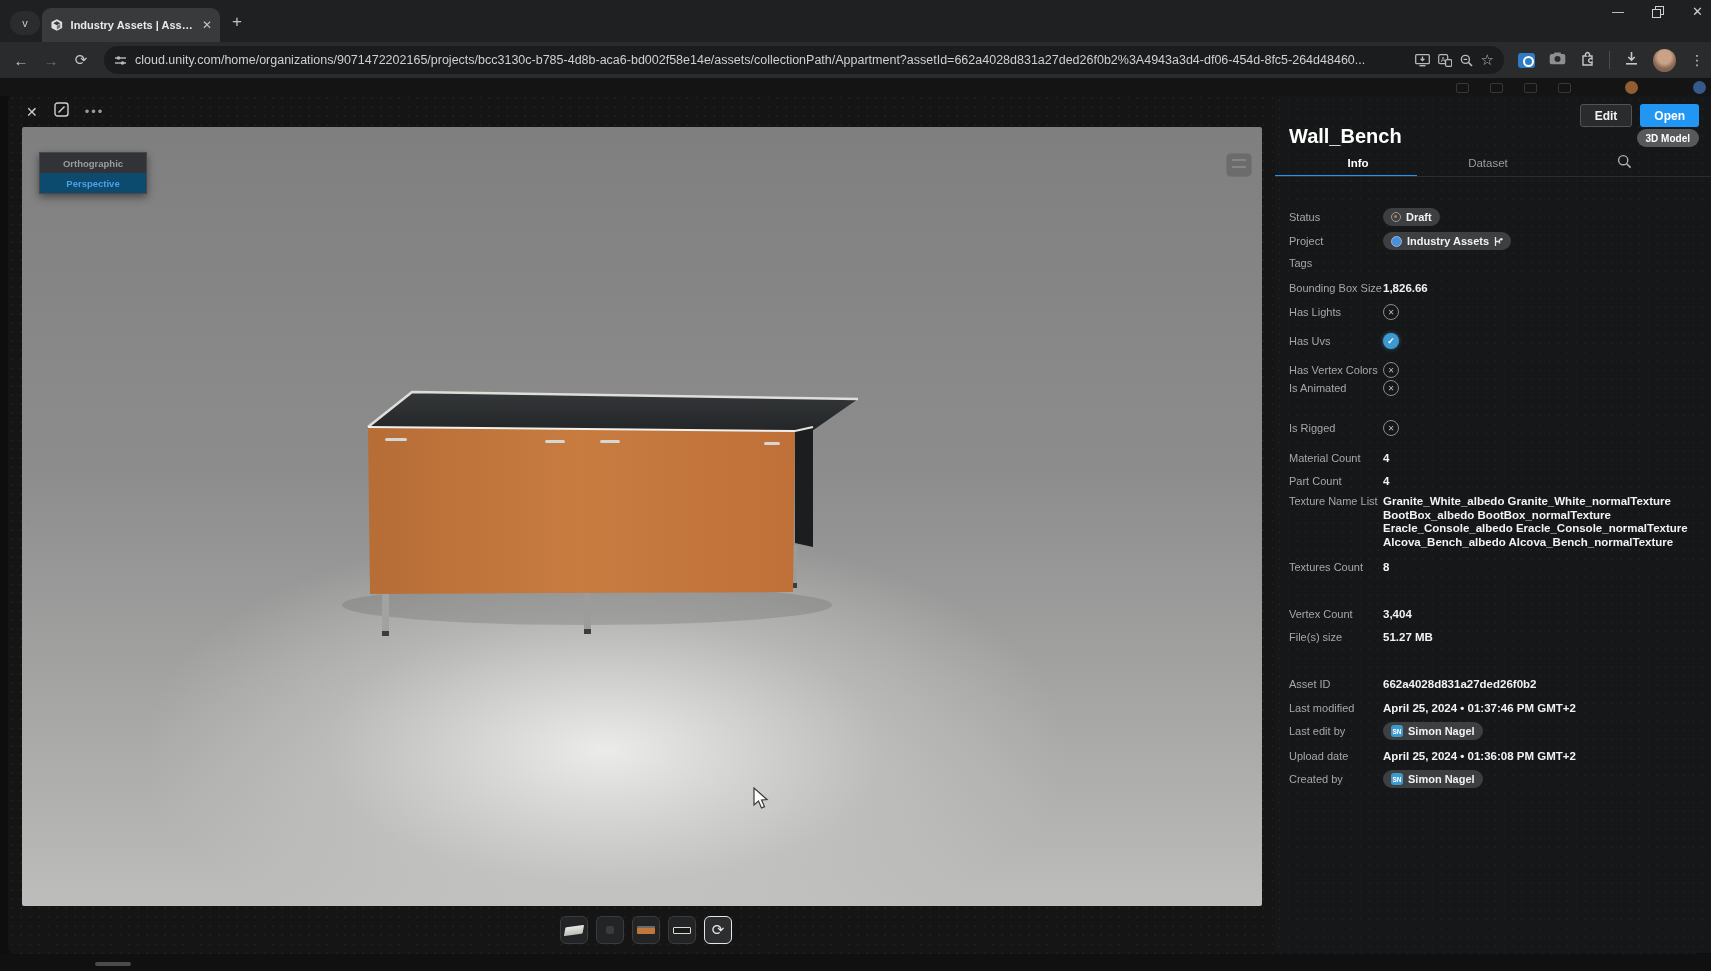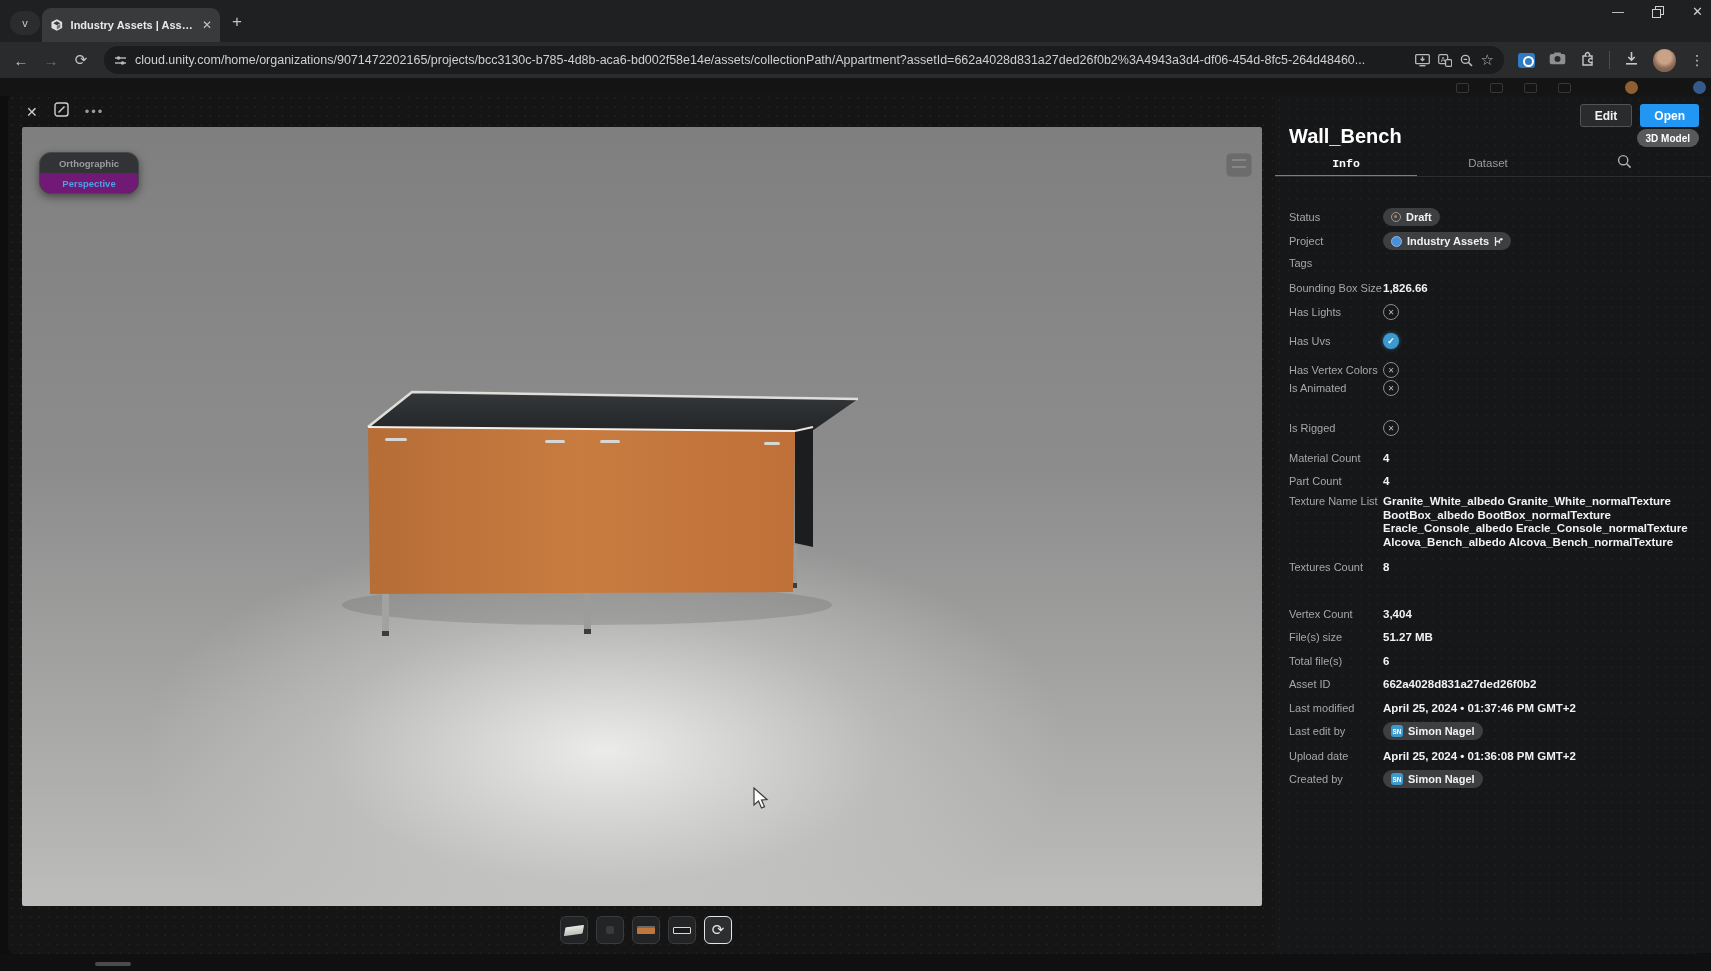--- a/index.html
+++ b/index.html
@@ -53,25 +53,25 @@
     background-image:radial-gradient(circle, #202021 1px, transparent 1px); background-size:9px 9px; }
   #modal-controls { left:18px; top:8px; display:flex; align-items:center; gap:16px; color:#cfcfcf; }
   #modal-controls .mi { font-size:14px; }
   #modal-dots { color:#9a9a9a; letter-spacing:2px; font-size:13px; }
 
   
   #viewer { left:14px; top:33px; width:1240px; height:779px; border-radius:2px; overflow:hidden;
     background:
       radial-gradient(ellipse 620px 300px at 47% 80%, rgba(238,238,236,.96) 0%, rgba(200,200,198,.55) 45%, rgba(150,150,150,0) 75%),
       linear-gradient(#7f7f7f 0%, #8d8d8d 45%, #a9a9a8 78%, #bdbdbc 100%); }
-  #proj-dropdown { left:17px; top:25px; width:100px; background:#323336; border:1px solid #47484b;
-    border-radius:12px; box-shadow:0 3px 8px rgba(0,0,0,.45); overflow:hidden; }
+  #proj-dropdown { left:17px; top:25px; width:108px; background:#323336; border:1px solid #47484b;
+    border-radius:0; box-shadow:0 3px 8px rgba(0,0,0,.45); overflow:hidden; }
   .proj-opt { height:20px; display:flex; align-items:center; justify-content:center;
     font-size:9.5px; font-weight:700; color:#9b9c9e; }
-  .proj-opt.sel { color:#4ba0e8; background:#701a75; }
+  .proj-opt.sel { color:#4ba0e8; background:#0c4a6e; }
   #viewer-stats-btn { left:1204px; top:26px; width:26px; height:24px; border-radius:5px;
     background:rgba(70,70,70,.35); border:1px solid rgba(130,130,130,.4); }
   #viewer-stats-btn i { display:block; height:2px; background:rgba(160,160,160,.5);
     margin:5px 5px 0 5px; }
   #viewer-prev { left:2px; top:382px; color:#8f9091; font-size:20px; }
   #bench-svg { left:0; top:0; }
 
   
   #view-toolbar { left:552px; top:822px; display:flex; gap:8px; }
   .vt-btn { width:28px; height:28px; border-radius:6px; background:#232425; border:1px solid #3a3b3c;
@@ -89,21 +89,21 @@
   #edit-btn { height:23px; padding:0 14px; background:#2a2b2c; border:1px solid #525354;
     border-radius:3px; color:#f2f2f2; font-size:12px; font-weight:700;
     display:flex; align-items:center; }
   #open-btn { height:23px; padding:0 14px; background:#2196f3; border:none; border-radius:3px;
     color:#fff; font-size:12px; font-weight:700; display:flex; align-items:center; }
   #panel-title { left:14px; top:29px; color:#fff; font-size:20px; font-weight:700; }
   #type-badge { right:12px; top:33px; height:18px; padding:0 9px; background:#58595b;
     border-radius:9px; color:#fff; font-size:10px; font-weight:700; display:flex; align-items:center; }
   .ptab { position:absolute; top:56px; width:142px; height:22px; display:flex; align-items:center;
     justify-content:center; font-size:11.5px; }
-  #tab-info { left:0; color:#fff; font-weight:700;font-family:Liberation Mono, monospace; }
+  #tab-info { left:12px; color:#fff; font-weight:700; }
   #tab-dataset { left:142px; color:#9a9b9c; }
   #tab-underline { left:0; top:79px; width:142px; height:2px; background:#2196f3; }
   #tab-divider { left:0; top:80px; width:436px; height:1px; background:#2c2d2e; }
   #panel-search { left:342px; top:58px; }
 
   .row { position:absolute; left:14px; right:10px; height:20px; display:flex; align-items:center; }
   .row.topalign { align-items:flex-start; height:auto; }
   .flabel { flex:0 0 94px; color:#a6a7a8; font-size:11px; }
   .fval { color:#f2f2f2; font-size:11.5px; font-weight:700; }
   .fval.multiline { white-space:pre-line; line-height:13.5px; max-width:310px; }
@@ -418,24 +418,20 @@
     <div class="row" style="top:508px">
       <span class="flabel">Vertex Count</span>
       <span class="fval">3,404</span>
     </div>
 
     <div class="row" style="top:531px">
       <span class="flabel">File(s) size</span>
       <span class="fval">51.27 MB</span>
     </div>
 
-    <div class="row" style="top:555px">
-      <span class="flabel">Total file(s)</span>
-      <span class="fval">6</span>
-    </div>
 
     <div class="row" style="top:578px">
       <span class="flabel">Asset ID</span>
       <span class="fval">662a4028d831a27ded26f0b2</span>
     </div>
 
     <div class="row" style="top:602px">
       <span class="flabel">Last modified</span>
       <span class="fval">April 25, 2024 • 01:37:46 PM GMT+2</span>
     </div>

